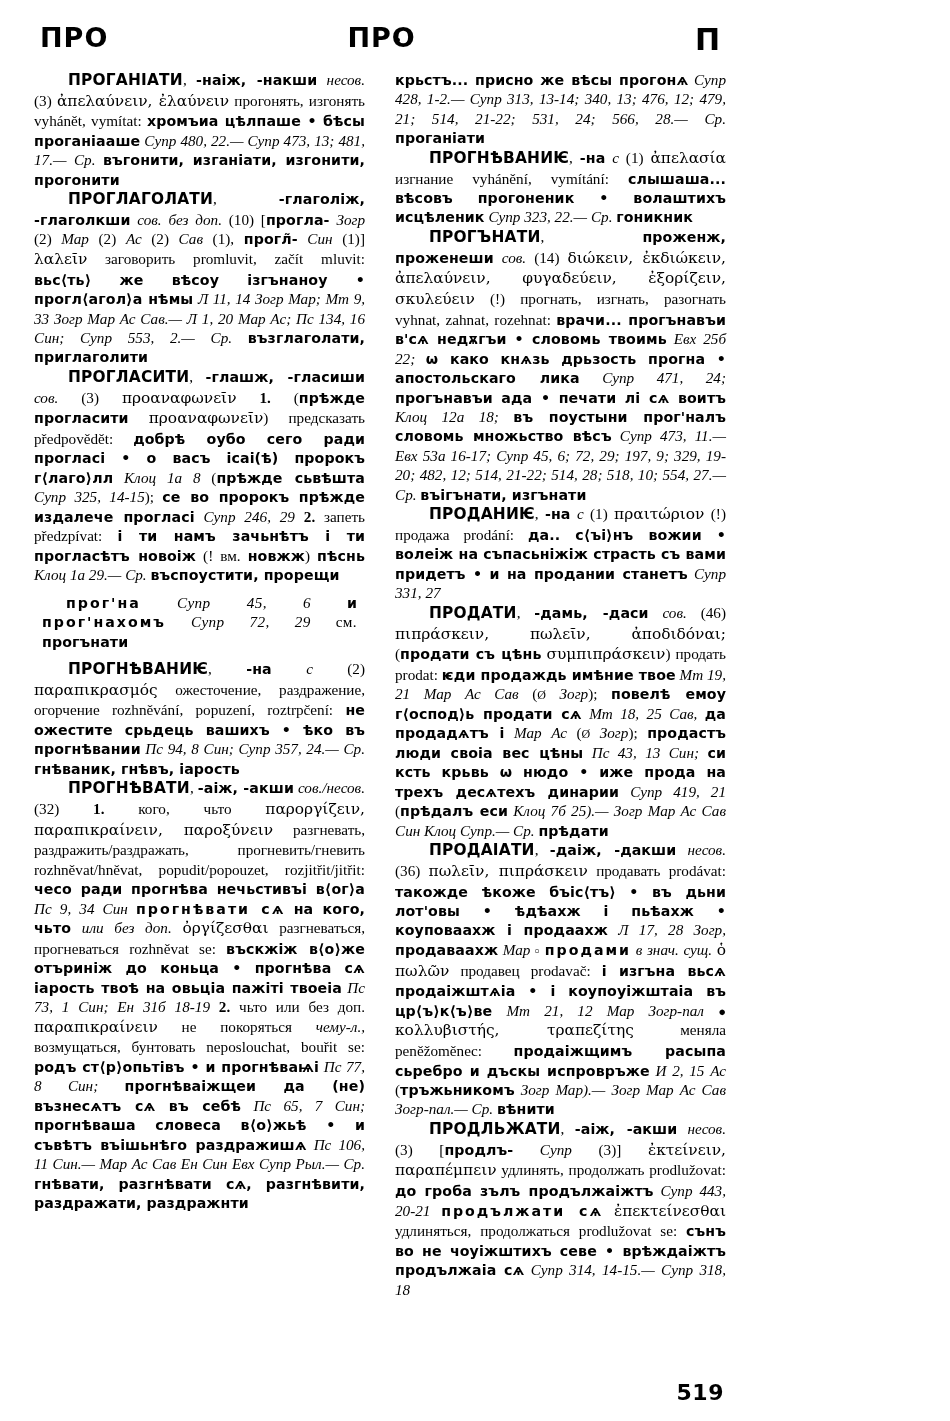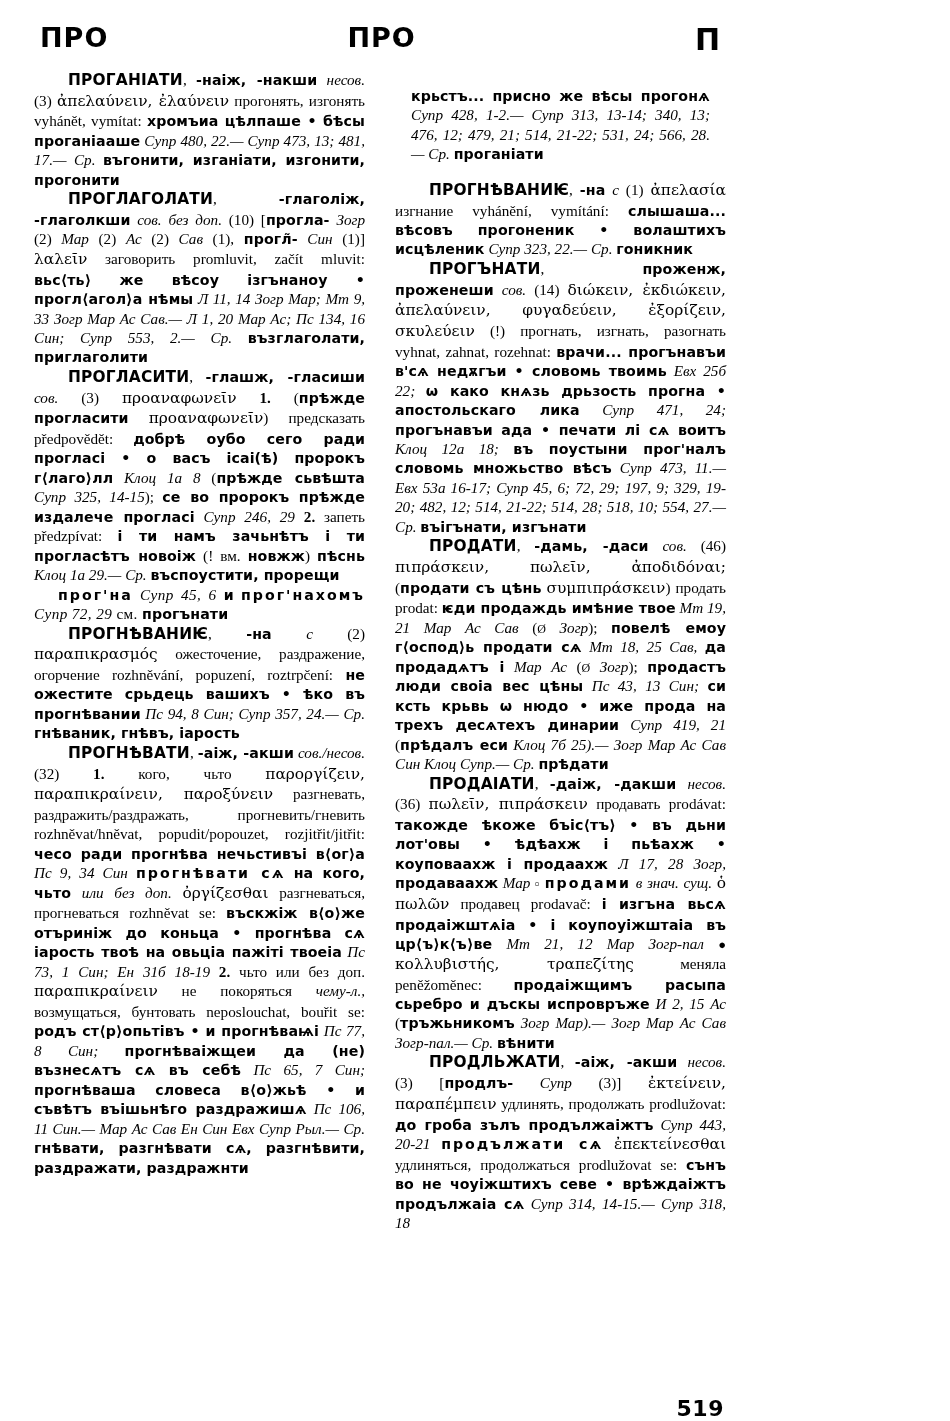--- a/index.html
+++ b/index.html
@@ -65,26 +65,26 @@
     line-height: 1.28;
     text-align: justify;
     hyphens: none;
   }
   .entry {
     margin: 0 0 0 0;
     text-indent: 34px;
     text-align: justify;
   }
   .cont {
-    margin: 16px;
+    margin: 0;
     text-indent: 0;
     text-align: justify;
   }
   .sub {
-    margin: 0;
+    margin: 8px;
     text-indent: 24px;
     text-align: justify;
     letter-spacing: 0.4px;
   }
   
   .hw {
     font-family: "DejaVu Sans", sans-serif;
     font-weight: bold;
     font-size: 15.4px;
     letter-spacing: 0.2px;
@@ -103,21 +103,21 @@
   .it { font-style: italic; }
   .rom { font-style: normal; }
   .bd { font-weight: bold; }
   .sp { letter-spacing: 2px; }
   .sq { font-size: 12px; }
   .filled { font-size: 13px; }
   
   .folio {
     position: absolute;
     right: 36px;
-    bottom: 0;
+    bottom: 16px;
     font-family: "DejaVu Sans", sans-serif;
     font-weight: bold;
     font-size: 22px;
     letter-spacing: 0.5px;
   }
 </style>
 </head>
 <body>
 
 <div class="page">
@@ -138,20 +138,21 @@
         <p class="entry"><span class="hw">ПРОГЛАСИТИ</span>, <span class="cyr">-глашж, -гласиши</span> <span class="it">сов.</span> (3) <span class="grk">προαναφωνεῖν</span> <span class="bd">1.</span> (<span class="cyr">прѣжде прогласити</span> <span class="grk">προαναφωνεῖν</span>) предсказать předpovědět: <span class="cyr">добрѣ оубо сего ради прогласі • о васъ ісаі(ѣ) пророкъ г⟨лаго⟩лл</span> <span class="it">Клоц 1а 8</span> (<span class="cyr">прѣжде сьвѣшта</span> <span class="it">Супр 325, 14-15</span>); <span class="cyr">се во пророкъ прѣжде издалече прогласі</span> <span class="it">Супр 246, 29</span> <span class="bd">2.</span> запеть předzpívat: <span class="cyr">і ти намъ зачьнѣтъ і ти прогласѣтъ новоіж</span> (<span class="rom">! вм.</span> <span class="cyr">новжж</span>) <span class="cyr">пѣснь</span> <span class="it">Клоц 1а 29.— Ср.</span> <span class="cyr">въспоустити, прорещи</span></p>
         <p class="sub"><span class="cyr sp">прог'на</span> <span class="it">Супр 45, 6</span> <span class="cyr">и</span> <span class="cyr sp">прог'нахомъ</span> <span class="it">Супр 72, 29</span> см. <span class="cyr">прогънати</span></p>
         <p class="entry"><span class="hw">ПРОГНѢВАНИѤ</span>, <span class="cyr">-на</span> <span class="it">с</span> (2) <span class="grk">παραπικρασμός</span> ожесточение, раздражение, огорчение rozhněvání, popuzení, roztrpčení: <span class="cyr">не ожестите срьдець вашихъ • ѣко въ прогнѣвании</span> <span class="it">Пс 94, 8 Син; Супр 357, 24.— Ср.</span> <span class="cyr">гнѣваник, гнѣвъ, іарость</span></p>
         <p class="entry"><span class="hw">ПРОГНѢВАТИ</span>, <span class="cyr">-аіж, -акши</span> <span class="it">сов./несов.</span> (32) <span class="bd">1.</span> кого, чьто <span class="grk">παροργίζειν, παραπικραίνειν, παροξύνειν</span> разгневать, раздражить/раздражать, прогневить/гневить rozhněvat/hněvat, popudit/popouzet, rozjitřit/jitřit: <span class="cyr">чесо ради прогнѣва нечьстивъі в⟨ог⟩а</span> <span class="it">Пс 9, 34 Син</span> <span class="cyr sp">прогнѣвати сѧ</span> <span class="cyr">на кого, чьто</span> <span class="it">или без доп.</span> <span class="grk">ὀργίζεσθαι</span> разгневаться, прогневаться rozhněvat se: <span class="cyr">въскжіж в⟨о⟩же отъриніж до коньца • прогнѣва сѧ іарость твоѣ на овьціа пажіті твоеіа</span> <span class="it">Пс 73, 1 Син; Ен 31б 18-19</span> <span class="bd">2.</span> чьто или без доп. <span class="grk">παραπικραίνειν</span> не покоряться <span class="it">чему-л.,</span> возмущаться, бунтовать neposlouchat, bouřit se: <span class="cyr">родъ ст⟨р⟩опьтівъ • и прогнѣваѩі</span> <span class="it">Пс 77, 8 Син;</span> <span class="cyr">прогнѣваіжщеи да (не) възнесѧтъ сѧ въ себѣ</span> <span class="it">Пс 65, 7 Син;</span> <span class="cyr">прогнѣваша словеса в⟨о⟩жьѣ • и съвѣтъ въішьнѣго раздражишѧ</span> <span class="it">Пс 106, 11 Син.— Мар Ас Сав Ен Син Евх Супр Рыл.— Ср.</span> <span class="cyr">гнѣвати, разгнѣвати сѧ, разгнѣвити, раздражати, раздражнти</span></p>
       </div>
 
     <div class="col" id="col-right">
         <p class="cont"><span class="cyr">крьстъ... присно же вѣсы прогонѧ</span> <span class="it">Супр 428, 1-2.— Супр 313, 13-14; 340, 13; 476, 12; 479, 21; 514, 21-22; 531, 24; 566, 28.— Ср.</span> <span class="cyr">проганіати</span></p>
         <p class="entry"><span class="hw">ПРОГНѢВАНИѤ</span>, <span class="cyr">-на</span> <span class="it">с</span> (1) <span class="grk">ἀπελασία</span> изгнание vyhánění, vymítání: <span class="cyr">слышаша... вѣсовъ прогоненик • волаштихъ исцѣленик</span> <span class="it">Супр 323, 22.— Ср.</span> <span class="cyr">гоникник</span></p>
         <p class="entry"><span class="hw">ПРОГЪНАТИ</span>, <span class="cyr">проженж, проженеши</span> <span class="it">сов.</span> (14) <span class="grk">διώκειν, ἐκδιώκειν, ἀπελαύνειν, φυγαδεύειν, ἐξορίζειν, σκυλεύειν</span> (!) прогнать, изгнать, разогнать vyhnat, zahnat, rozehnat: <span class="cyr">врачи... прогънавъи в'сѧ недѫгъи • словомь твоимь</span> <span class="it">Евх 25б 22;</span> <span class="cyr">ѡ како кнѧзь дрьзость прогна • апостольскаго лика</span> <span class="it">Супр 471, 24;</span> <span class="cyr">прогънавъи ада • печати лі сѧ воитъ</span> <span class="it">Клоц 12а 18;</span> <span class="cyr">въ поустыни прог'налъ словомь множьство вѣсъ</span> <span class="it">Супр 473, 11.— Евх 53а 16-17; Супр 45, 6; 72, 29; 197, 9; 329, 19-20; 482, 12; 514, 21-22; 514, 28; 518, 10; 554, 27.— Ср.</span> <span class="cyr">въігънати, изгънати</span></p>
+        <p class="entry"><span class="hw">ПРОДАНИѤ</span>, <span class="cyr">-на</span> <span class="it">с</span> (1) <span class="grk">πραιτώριον</span> (!) продажа prodání: <span class="cyr">да.. с⟨ъі⟩нъ вожии • волеіж на съпасьніжіж страсть съ вами придетъ • и на продании станетъ</span> <span class="it">Супр 331, 27</span></p>
         <p class="entry"><span class="hw">ПРОДАТИ</span>, <span class="cyr">-дамь, -даси</span> <span class="it">сов.</span> (46) <span class="grk">πιπράσκειν, πωλεῖν, ἀποδιδόναι;</span> (<span class="cyr">продати съ цѣнь</span> <span class="grk">συμπιπράσκειν</span>) продать prodat: <span class="cyr">ѥди продаждь имѣние твое</span> <span class="it">Мт 19, 21 Мар Ас Сав</span> (<span class="sq">Ø</span> <span class="it">Зогр</span>); <span class="cyr">повелѣ емоу г⟨оспод⟩ь продати сѧ</span> <span class="it">Мт 18, 25 Сав,</span> <span class="cyr">да продадѧтъ і</span> <span class="it">Мар Ас</span> (<span class="sq">Ø</span> <span class="it">Зогр</span>); <span class="cyr">продастъ люди своіа вес цѣны</span> <span class="it">Пс 43, 13 Син;</span> <span class="cyr">си ксть крьвь ѡ нюдо • иже прода на трехъ десѧтехъ динарии</span> <span class="it">Супр 419, 21</span> (<span class="cyr">прѣдалъ еси</span> <span class="it">Клоц 7б 25).— Зогр Мар Ас Сав Син Клоц Супр.— Ср.</span> <span class="cyr">прѣдати</span></p>
         <p class="entry"><span class="hw">ПРОДАІАТИ</span>, <span class="cyr">-даіж, -дакши</span> <span class="it">несов.</span> (36) <span class="grk">πωλεῖν, πιπράσκειν</span> продавать prodávat: <span class="cyr">такожде ѣкоже бъіс⟨тъ⟩ • въ дьни лот'овы • ѣдѣахж і пьѣахж • коуповаахж і продаахж</span> <span class="it">Л 17, 28 Зогр,</span> <span class="cyr">продаваахж</span> <span class="it">Мар</span> <span class="sq">▫</span> <span class="cyr sp">продами</span> <span class="it">в знач. сущ.</span> <span class="grk">ὁ πωλῶν</span> продавец prodavač: <span class="cyr">і изгъна вьсѧ продаіжштѧіа • і коупоуіжштаіа въ цр⟨ъ⟩к⟨ъ⟩ве</span> <span class="it">Мт 21, 12 Мар Зогр-пал</span> <span class="filled">●</span> <span class="grk">κολλυβιστής, τραπεζίτης</span> меняла peněžoměnec: <span class="cyr">продаіжщимъ расыпа сьребро и дъскы испровръже</span> <span class="it">И 2, 15 Ас</span> (<span class="cyr">тръжьникомъ</span> <span class="it">Зогр Мар).— Зогр Мар Ас Сав Зогр-пал.— Ср.</span> <span class="cyr">вѣнити</span></p>
         <p class="entry"><span class="hw">ПРОДЛЬЖАТИ</span>, <span class="cyr">-аіж, -акши</span> <span class="it">несов.</span> (3) [<span class="cyr">продлъ-</span> <span class="it">Супр</span> (3)] <span class="grk">ἐκτείνειν, παραπέμπειν</span> удлинять, продолжать prodlužovat: <span class="cyr">до гроба зълъ продължаіжтъ</span> <span class="it">Супр 443, 20-21</span> <span class="cyr sp">продължати сѧ</span> <span class="grk">ἐπεκτείνεσθαι</span> удлиняться, продолжаться prodlužovat se: <span class="cyr">сънъ во не чоуіжштихъ севе • врѣждаіжтъ продължаіа сѧ</span> <span class="it">Супр 314, 14-15.— Супр 318, 18</span></p>
       </div>
 
   </div>
 
   <div class="folio">519</div>
 
 </div>

